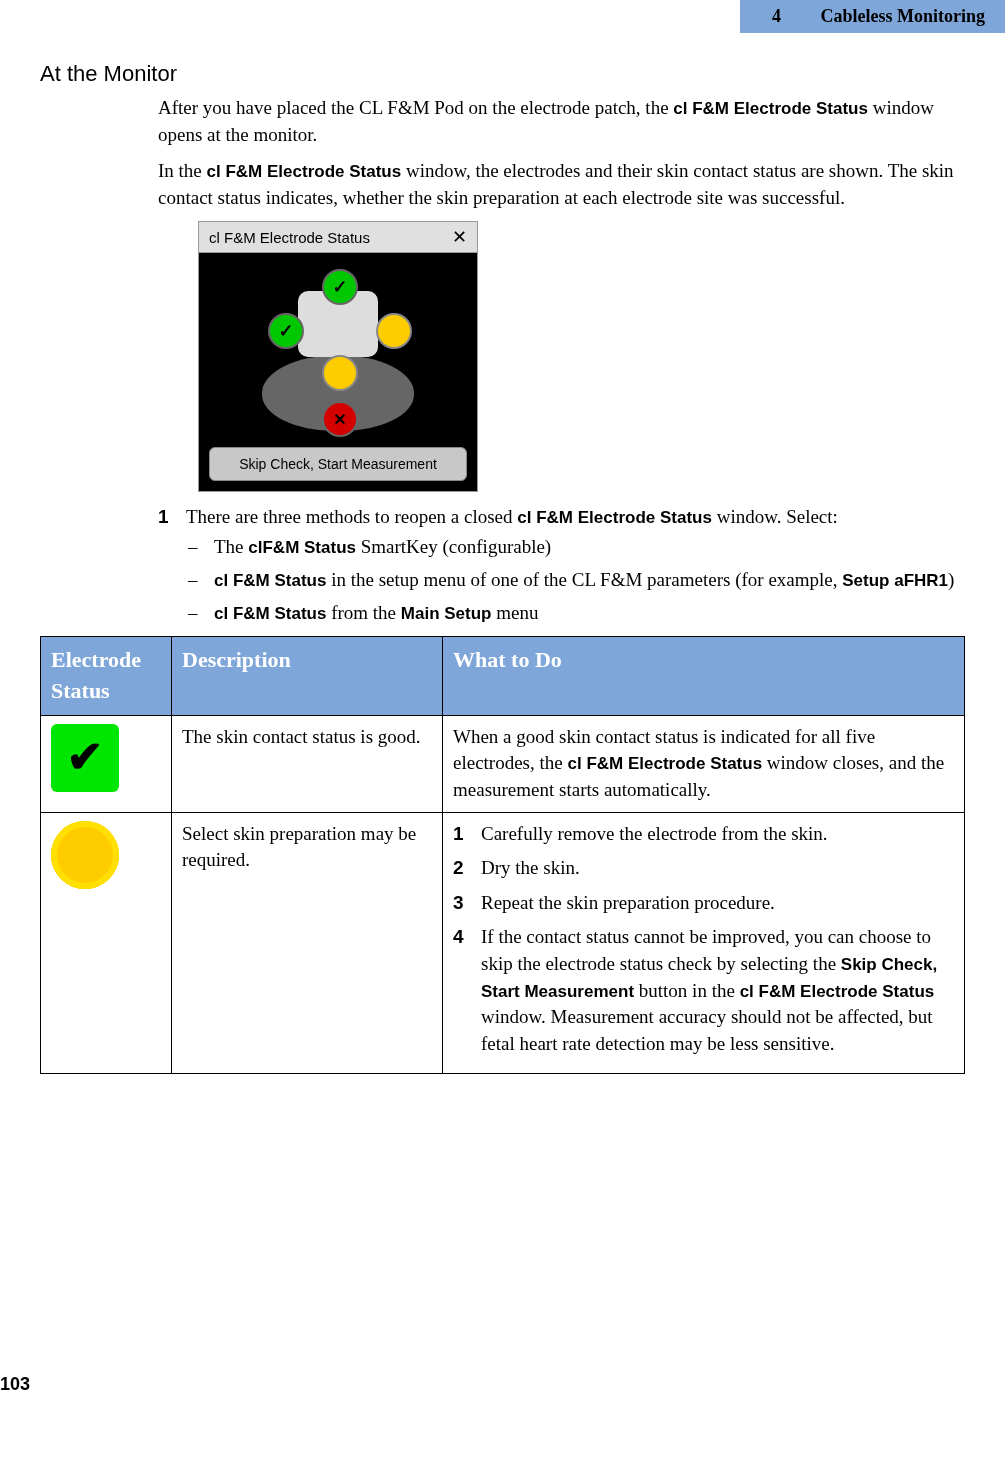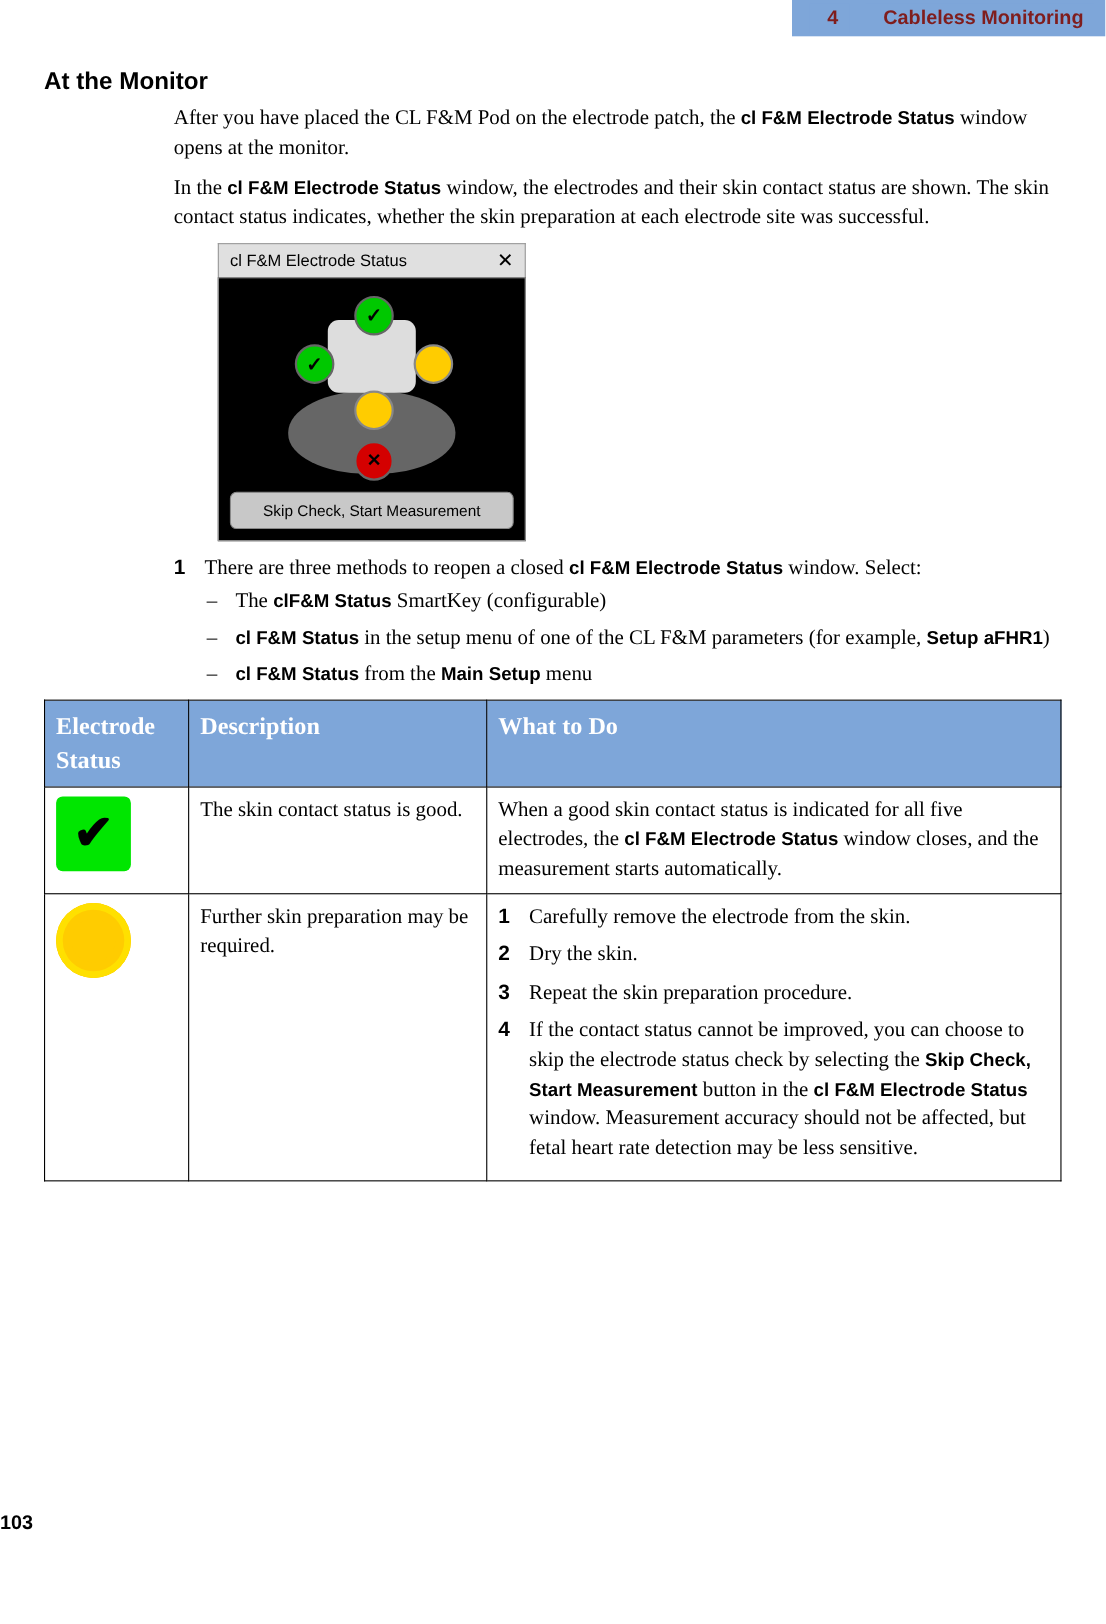--- a/index.html
+++ b/index.html
@@ -14,29 +14,29 @@
     padding: 0 40px 40px 40px;
     box-sizing: border-box;
   }
   .header-tag {
     text-align: right;
     margin: 0 0 28px 0;
   }
   .header-tag span {
     display: inline-block;
     background: #7ea6d9;
-    color: #7f1d1d;
-    font-family: Liberation Sans, sans-serif;
+    color: #000000;
+    font-family: Liberation Serif, serif;
     font-weight: bold;
     font-size: 18px;
     padding: 3px 10px 3px 16px;
   }
   h2 {
     font-family: Arial, Helvetica, sans-serif;
-    font-weight: bold;
+    font-weight: normal;
     font-size: 22px;
     margin: 0 0 8px 0;
   }
   .body-indent {
     margin-left: 118px;
   }
   p { margin: 0 0 10px 0; line-height: 1.4; }
   .bold-sans {
     font-family: Arial, Helvetica, sans-serif;
     font-weight: bold;
@@ -280,21 +280,21 @@
       </td>
       <td>The skin contact status is good.</td>
       <td>
         <span>When a good skin contact status is indicated for all five electrodes, the </span><span class="bold-sans">cl F&amp;M Electrode Status</span><span> window closes, and the measurement starts automatically.</span>
       </td>
     </tr>
     <tr>
       <td class="icon-cell">
         <span class="yellow-circle"></span>
       </td>
-      <td>Further skin preparation may be required.</td>
+      <td>Select skin preparation may be required.</td>
       <td>
         <div class="ol-step">
               <div class="n">1</div>
               <div>Carefully remove the electrode from the skin.</div>
             </div>
         <div class="ol-step">
               <div class="n">2</div>
               <div>Dry the skin.</div>
             </div>
         <div class="ol-step">

